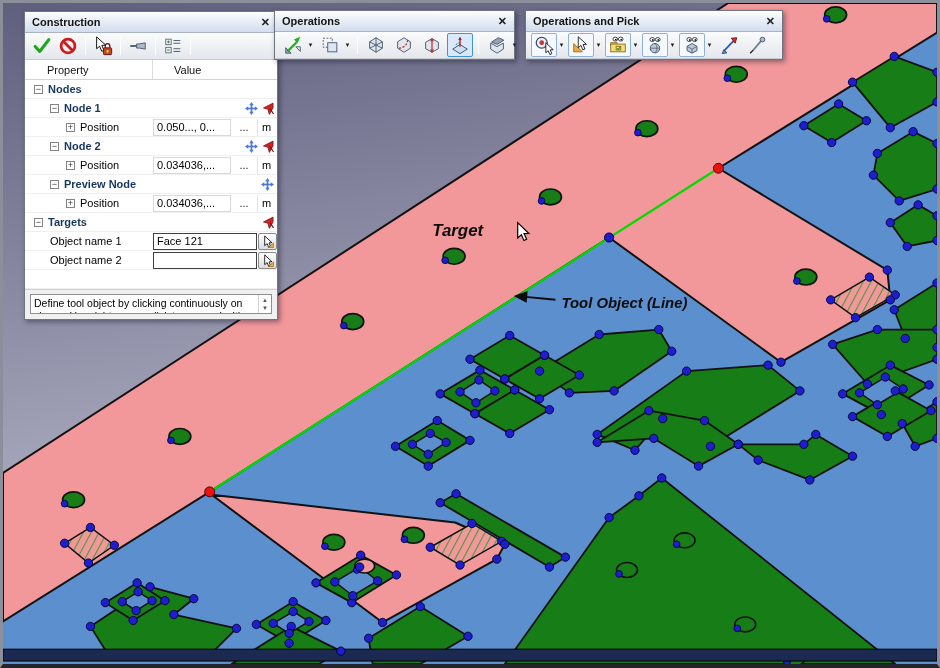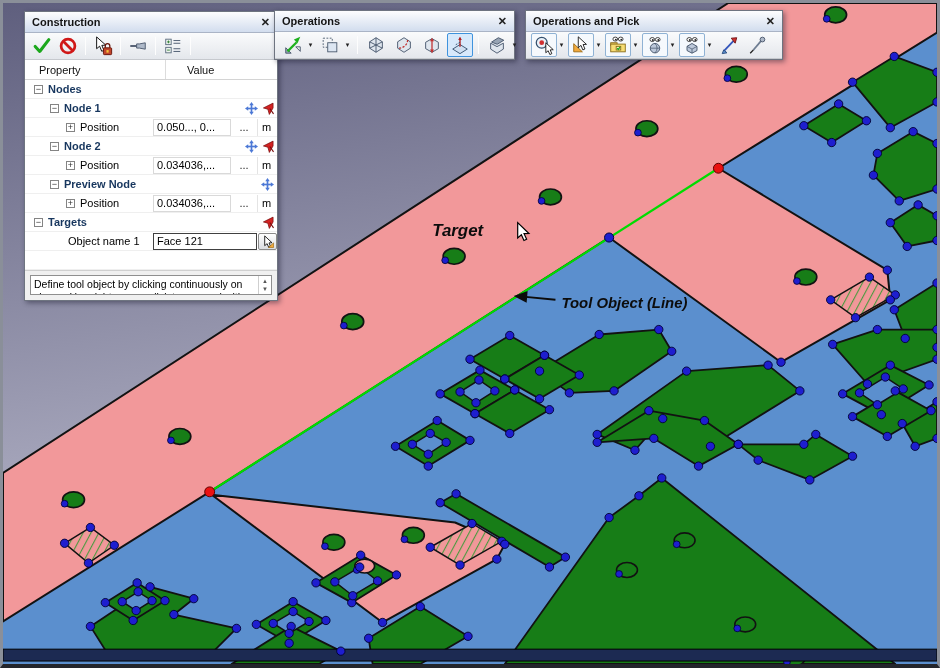--- a/index.html
+++ b/index.html
@@ -25,21 +25,21 @@
   .tbtn.framed{border:1px solid #8fb2d4;background:#f5f9fd;}
   .tbtn.active{border:1px solid #3f93dd;background:#d7e9fb;}
   .tgroup{display:flex;align-items:center;margin:0 1px;}
   .dd{width:9px;text-align:center;font-size:7px;color:#222;line-height:24px;}
   .tsep{width:1px;height:18px;background:#b6b6b6;border-right:1px solid #fdfdfd;margin:0 4px;}
 
   
   .grid{background:#fff;border-bottom:1px solid #d0d0d0;}
   .grid-header{display:flex;height:20px;align-items:center;border-bottom:1px solid #d4d4d4;
                font-size:11px;color:#111;}
-  .grid-header .c1{width:128px;padding-left:1px;border-right:1px solid #dcdcdc;height:100%;display:flex;align-items:center;margin-left:13px;}
+  .grid-header .c1{width:128px;padding-left:22px;border-right:1px solid #dcdcdc;height:100%;display:flex;align-items:center;}
   .grid-header .c2{flex:1;padding-left:6px;margin-left:15px;}
   .grow{display:flex;align-items:center;height:19px;border-bottom:1px solid #efefef;font-size:11px;}
   .gleft{display:flex;align-items:center;width:128px;flex:0 0 128px;overflow:hidden;}
   .exp{width:9px;height:9px;flex:0 0 9px;border:1px solid #848484;background:#fff;color:#333;
        font-size:9px;line-height:7px;text-align:center;margin-right:5px;}
   .lbl-group{font-weight:bold;color:#17365e;white-space:nowrap;}
   .lbl-prop{color:#000;white-space:nowrap;}
   .vcell{width:78px;flex:0 0 78px;height:17px;border:1px solid #d9d9d9;background:#fff;
          padding:1px 3px;overflow:hidden;white-space:nowrap;}
   .dcell{width:26px;flex:0 0 26px;text-align:center;color:#222;}
@@ -481,24 +481,36 @@
             <div class="rowicons">
               <span style="display: flex;">
                 <svg viewBox="0 0 14 14" width="13" height="13" aria-hidden="true">
                   <path d="M13 1.2L2.6 6.4l4.8 1.4L9 13.4l4-7z" fill="#d42222" stroke="#7a0d0d" stroke-width=".8"></path>
                   <line x1="9.5" y1="7" x2="13.5" y2="12.8" stroke="#7a0d0d" stroke-width="1.2"></line>
                 </svg>
               </span>
             </div>
           </div>
           <div class="grow">
-            <div class="gleft" style="padding-left: 43px;">
+            <div class="gleft" style="padding-left: 25px;">
               <span class="lbl-prop">Object name 1</span>
             </div>
             <div class="fcell">Face 121</div>
+            <div class="pickbtn">
+              <svg viewBox="0 0 14 14" width="13" height="13" aria-hidden="true">
+                <path d="M4 1v10.5l2.6-2.2 1.7 4 2-.9-1.7-3.9 3.2-.2z" fill="#fff" stroke="#000" stroke-width=".9"></path>
+                <polygon points="8,13.5 13.5,13.5 13.5,8.5" fill="#f2a93b" stroke="#9a6a12" stroke-width=".7"></polygon>
+              </svg>
+            </div>
+          </div>
+          <div class="grow">
+            <div class="gleft" style="padding-left: 25px;">
+              <span class="lbl-prop">Object name 2</span>
+            </div>
+            <div class="fcell"></div>
             <div class="pickbtn">
               <svg viewBox="0 0 14 14" width="13" height="13" aria-hidden="true">
                 <path d="M4 1v10.5l2.6-2.2 1.7 4 2-.9-1.7-3.9 3.2-.2z" fill="#fff" stroke="#000" stroke-width=".9"></path>
                 <polygon points="8,13.5 13.5,13.5 13.5,8.5" fill="#f2a93b" stroke="#9a6a12" stroke-width=".7"></polygon>
               </svg>
             </div>
           </div>
           <div class="grow"></div>
         </div>
     </div>

